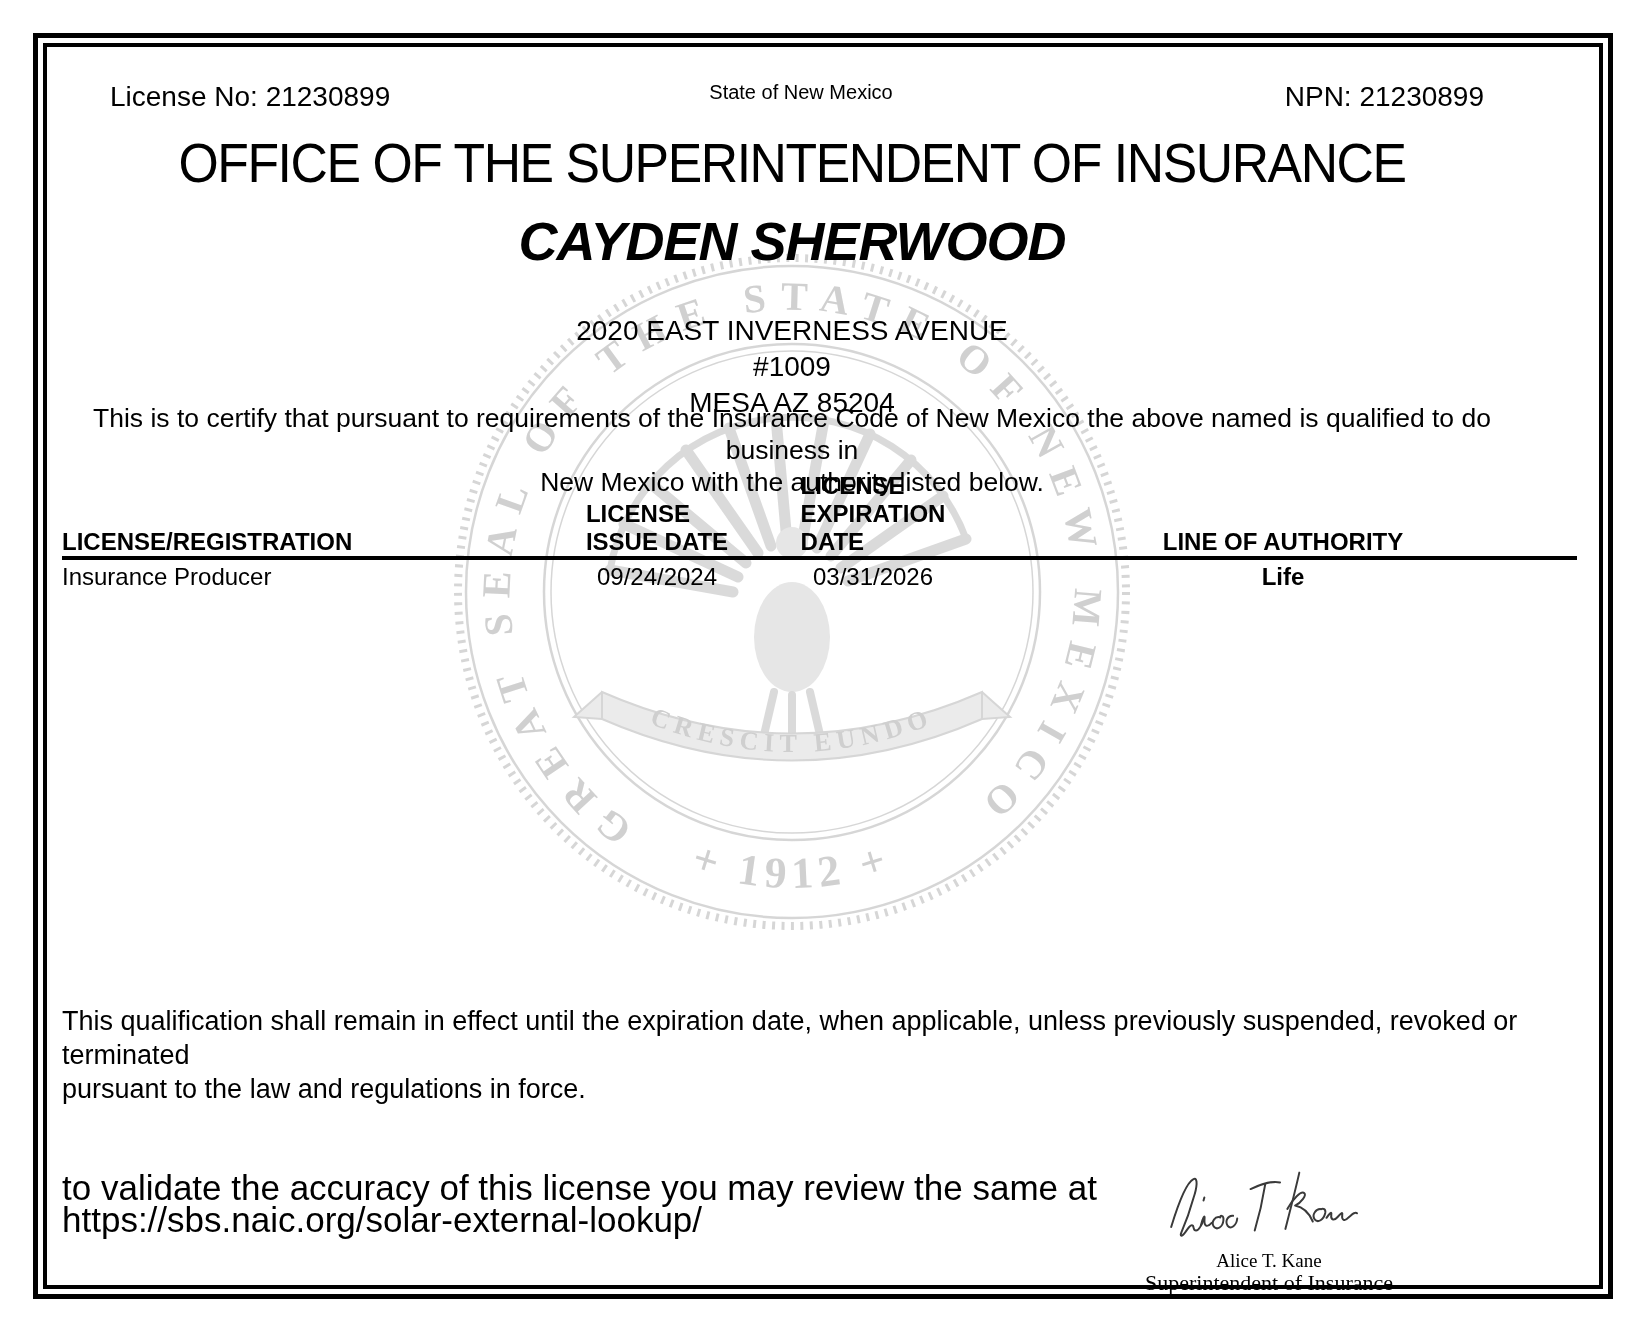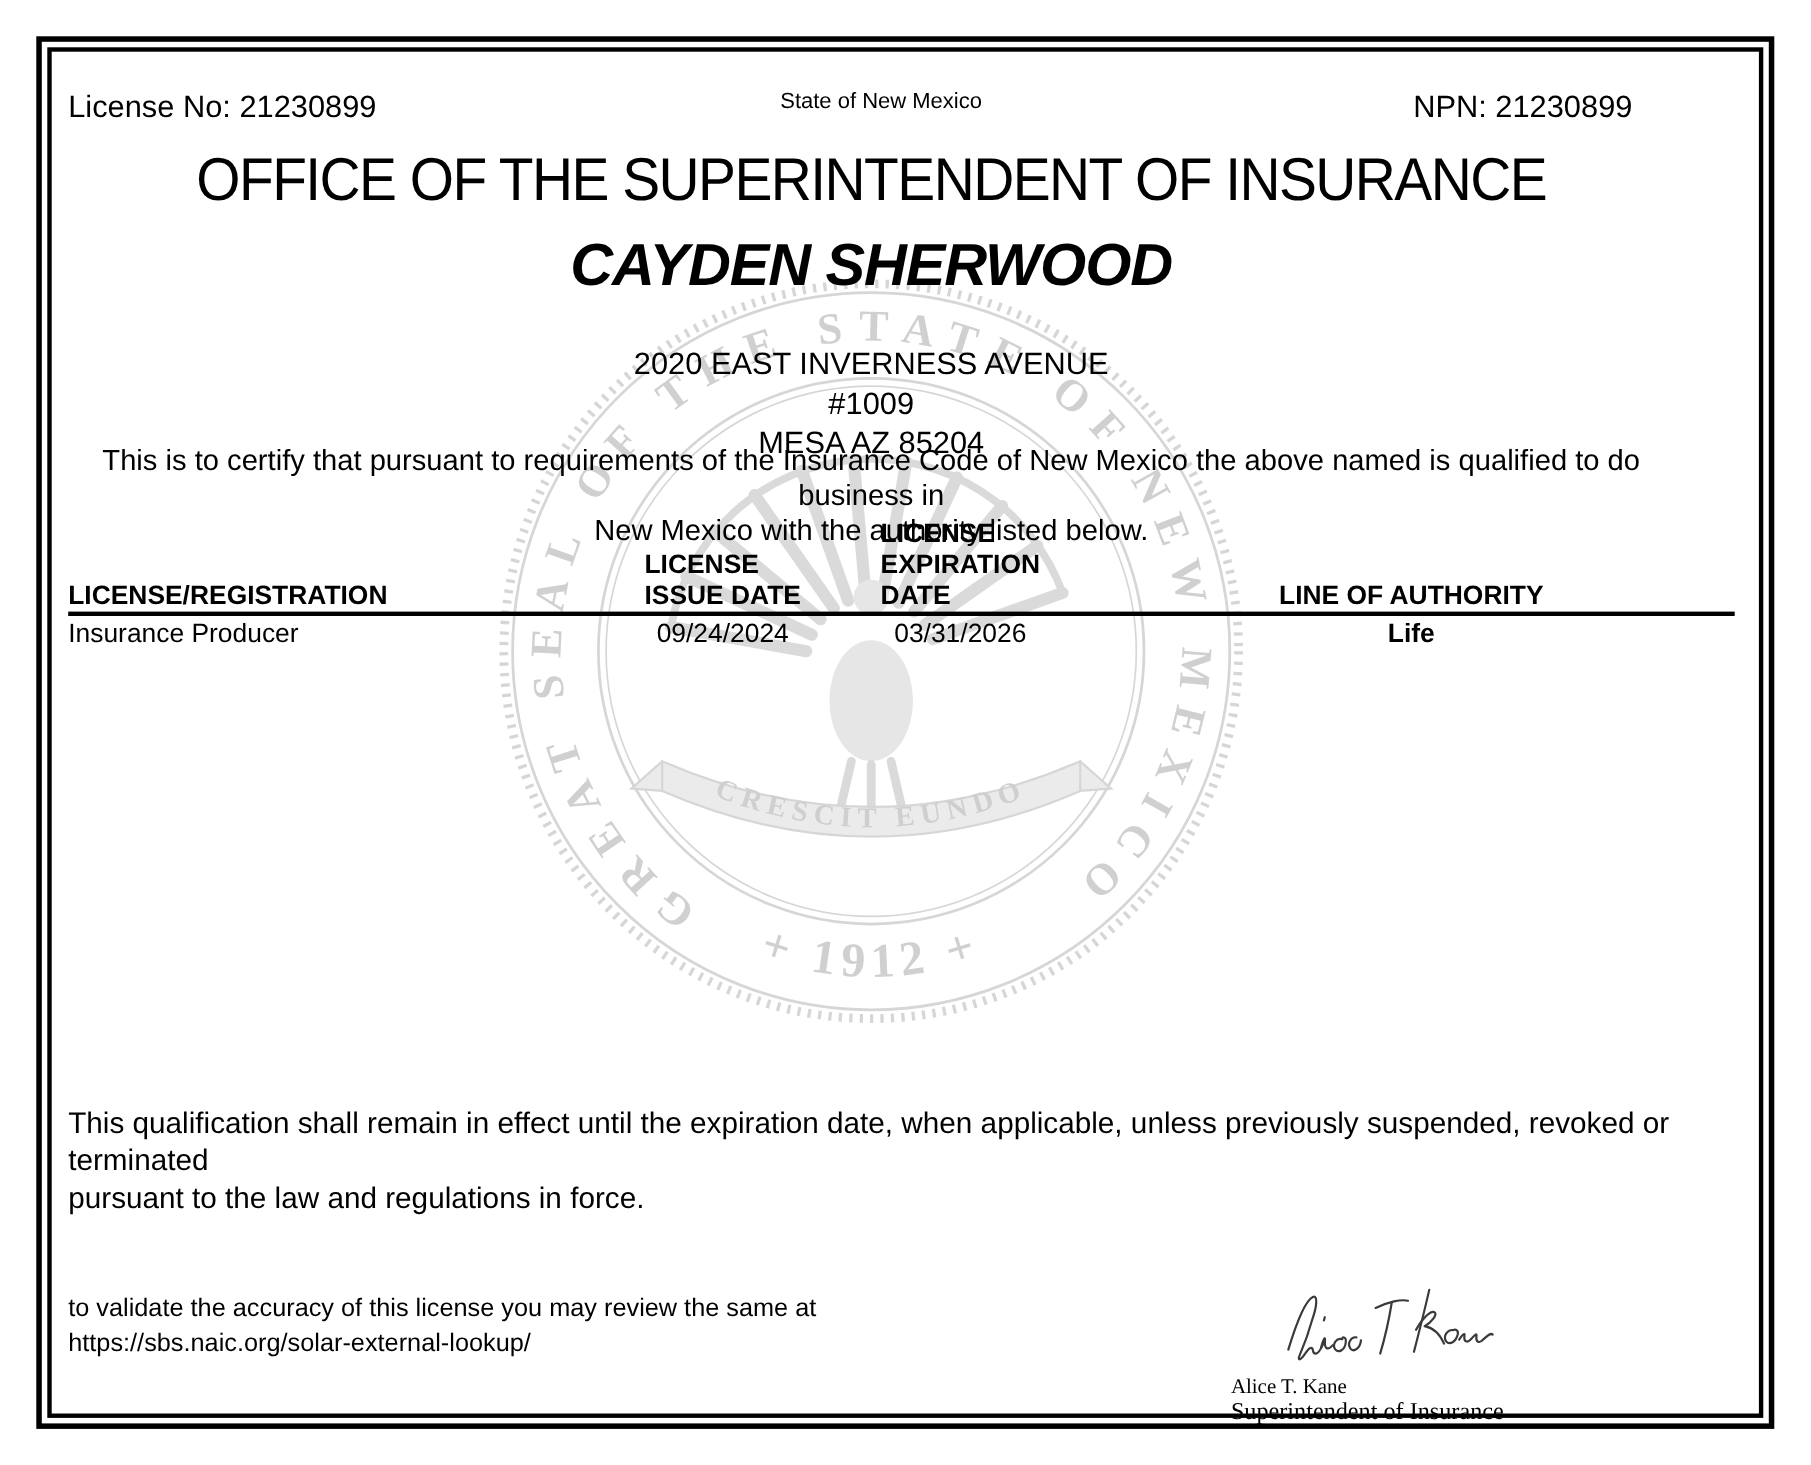--- a/index.html
+++ b/index.html
@@ -9,21 +9,21 @@
     background:#ffffff;
     font-family:"Liberation Sans", sans-serif;
     color:#000;
     overflow:hidden;
   }
   .frame-outer{position:absolute;left:33px;top:33px;right:33px;bottom:33px;border:5px solid #000;}
   .frame-inner{position:absolute;left:43px;top:43px;right:43px;bottom:43px;border:4px solid #000;}
 
   .seal-svg{position:absolute;left:442px;top:247px;width:700px;height:690px;opacity:.55;}
 
-  .top-row-item{position:absolute;top:80px;font-size:28px;line-height:1.2;white-space:nowrap;}
+  .top-row-item{position:absolute;top:80px;font-size:28px;line-height:1.2;white-space:nowrap;margin-left:48px;}
   .license-no{left:62px;}
   .npn{right:162px;}
   .state-title{left:50%;transform:translateX(-50%);margin-left:-22px;font-size:20px;}
 
   .centered-col{position:absolute;left:62px;width:1460px;text-align:center;}
   .office-title{
     top:131px;font-size:55px;letter-spacing:-1.5px;white-space:nowrap;
     transform:scaleX(.94);transform-origin:50% 50%;
   }
   .licensee-name{top:210px;font-size:54px;font-weight:bold;font-style:italic;letter-spacing:-1px;white-space:nowrap;}
@@ -36,24 +36,24 @@
   .th-exp{left:873px;top:472px;transform:translateX(-50%);}
   .th-auth{left:1283px;top:528px;transform:translateX(-50%);}
   .table-rule{position:absolute;left:62px;top:556px;width:1515px;height:4px;background:#000;}
   .td{position:absolute;top:563px;font-size:24px;line-height:28px;white-space:nowrap;}
   .td-reg{left:62px;}
   .td-issue{left:657px;transform:translateX(-50%);}
   .td-exp{left:873px;transform:translateX(-50%);}
   .td-auth{left:1283px;transform:translateX(-50%);font-weight:bold;}
 
   .effect-clause{position:absolute;left:62px;top:1004px;width:1525px;font-size:27px;line-height:34px;white-space:pre-line;}
-  .validate-block{position:absolute;left:62px;top:1172px;font-size:23px;line-height:32px;}
+  .validate-block{position:absolute;left:62px;top:1172px;font-size:35px;line-height:32px;}
 
   .signature-svg{position:absolute;left:1160px;top:1150px;width:218px;height:100px;transform:rotate(-3deg);}
-  .sig-text-block{position:absolute;left:1119px;top:1249px;width:300px;
+  .sig-text-block{position:absolute;left:1119px;top:1249px;width:300px;text-align:center;
     font-family:"Liberation Serif", serif;}
   .sig-name{font-size:19px;line-height:23px;}
   .sig-title{font-size:22px;line-height:22px;}
 </style>
 </head>
 <body>
 
 <div class="page">
 
   <div class="frame-outer"></div>

